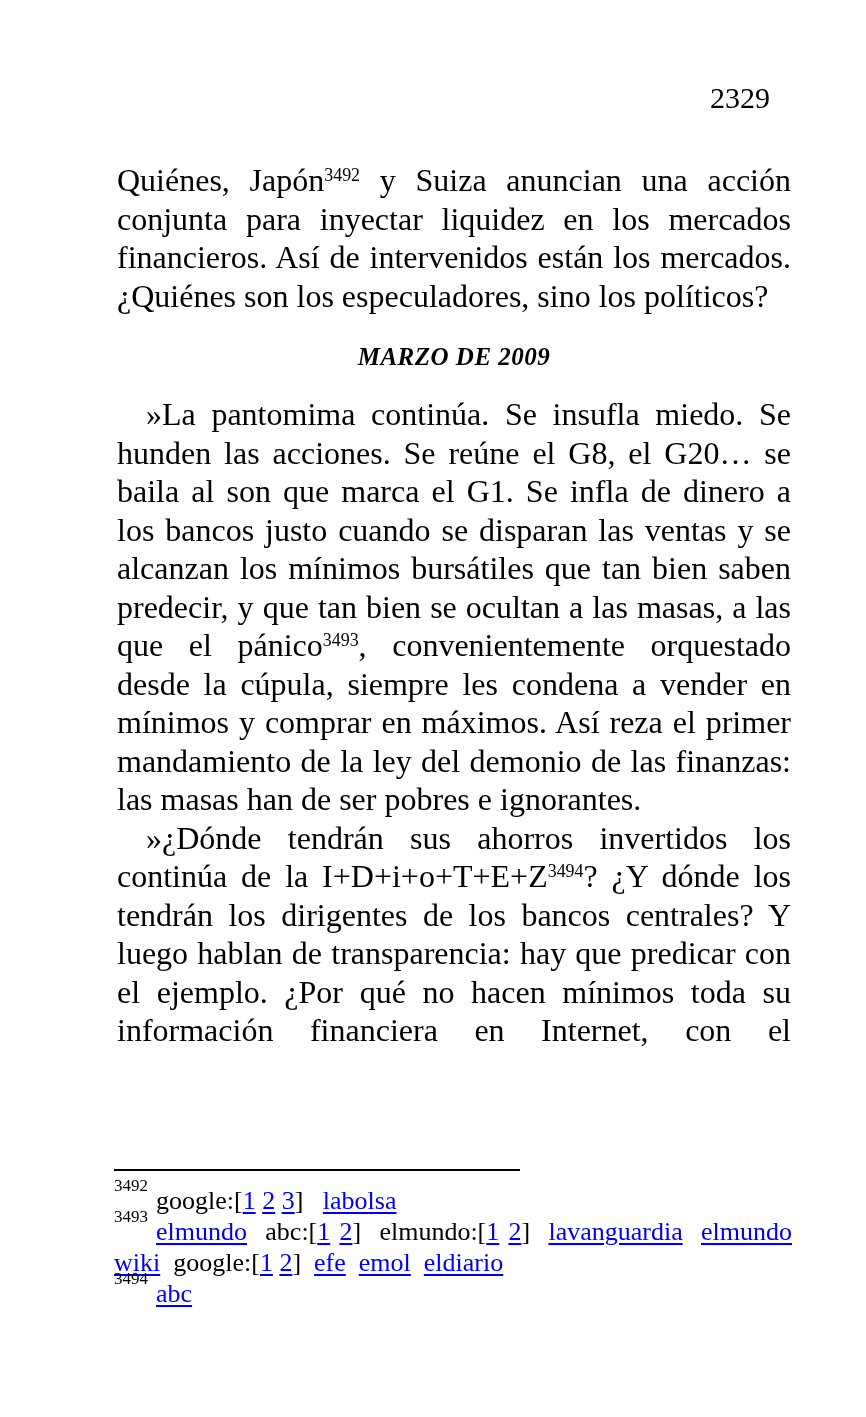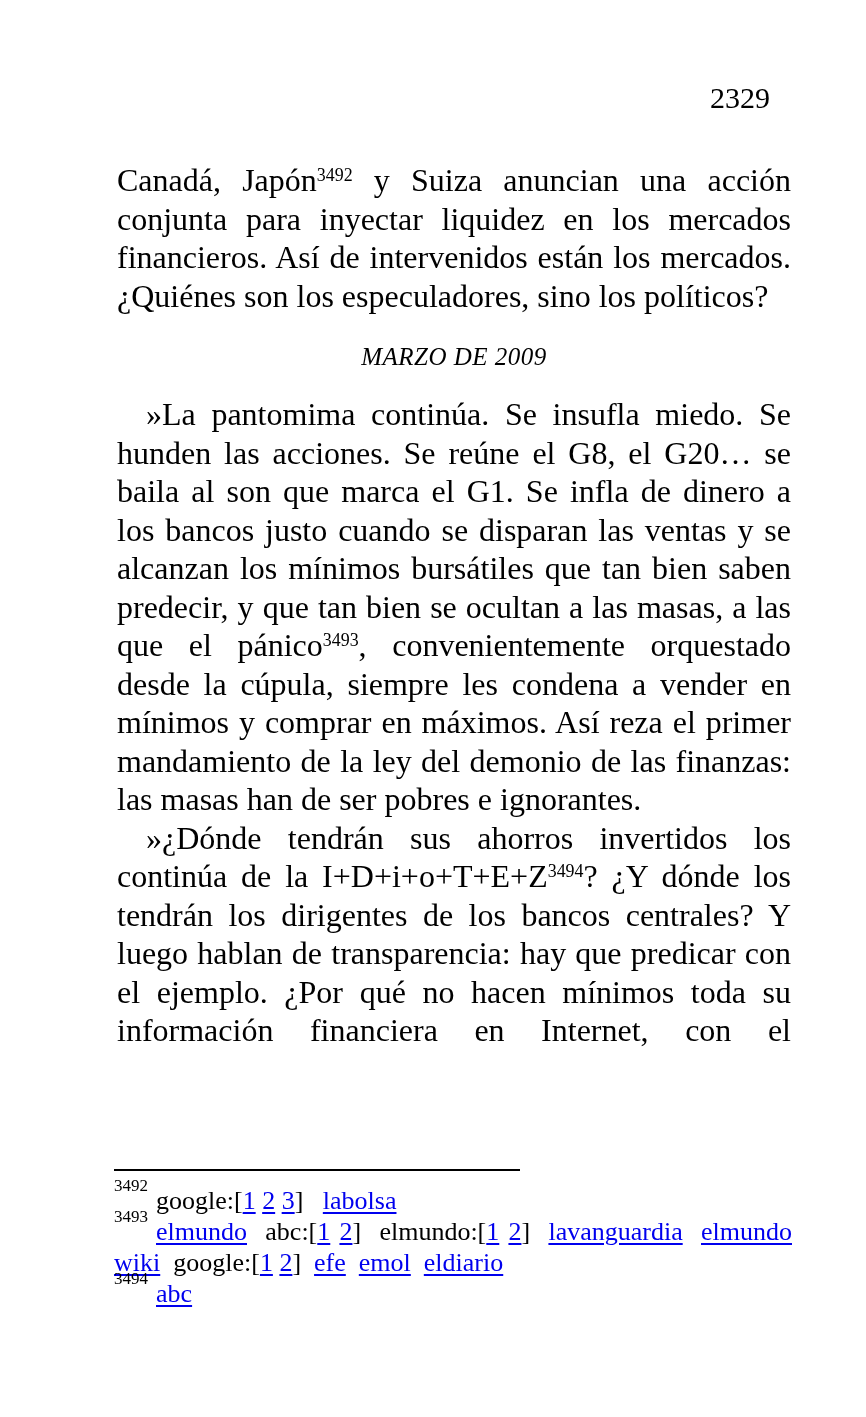--- a/index.html
+++ b/index.html
@@ -27,21 +27,21 @@
     font-size: 32px;
     line-height: 38.5px;
     text-align: justify;
   }
   .text-column p { margin: 0; }
   .par-indent { text-indent: 29px; }
   .stretch-last { text-align-last: justify; }
   .section-heading {
     font-size: 25px;
     font-style: italic;
-    font-weight: normal;
+    font-weight: bold;
     text-align: left;
     text-align-last: center;
     letter-spacing: 0.5px;
     line-height: 30px;
     margin: 27px 0 23px 0;
   }
   .sup {
     font-size: 0.56em;
     line-height: 0;
     position: relative;
@@ -82,21 +82,21 @@
   }
 </style>
 </head>
 <body>
 
 <div class="page">
 
   <div class="page-number">2329</div>
 
   <div class="text-column">
-    <p class="body-par"><span>Canadá, Japón</span><sup class="sup">3492</sup><span> y Suiza anuncian una acción conjunta para inyectar liquidez en los mercados financieros. Así de intervenidos están los mercados. ¿Quiénes son los especuladores, sino los políticos?</span></p>
+    <p class="body-par"><span>Quiénes, Japón</span><sup class="sup">3492</sup><span> y Suiza anuncian una acción conjunta para inyectar liquidez en los mercados financieros. Así de intervenidos están los mercados. ¿Quiénes son los especuladores, sino los políticos?</span></p>
 
     <h2 class="section-heading">MARZO DE 2009</h2>
 
     <p class="body-par par-indent"><span>»La pantomima continúa. Se insufla miedo. Se hunden las acciones. Se reúne el G8, el G20… se baila al son que marca el G1. Se infla de dinero a los bancos justo cuando se disparan las ventas y se alcanzan los mínimos bursátiles que tan bien saben predecir, y que tan bien se ocultan a las masas, a las que el pánico</span><sup class="sup">3493</sup><span>, convenientemente orquestado desde la cúpula, siempre les condena a vender en mínimos y comprar en máximos. Así reza el primer mandamiento de la ley del demonio de las finanzas: las masas han de ser pobres e ignorantes.</span></p>
 
     <p class="body-par par-indent stretch-last"><span>»¿Dónde tendrán sus ahorros invertidos los continúa de la I+D+i+o+T+E+Z</span><sup class="sup">3494</sup><span>? ¿Y dónde los tendrán los dirigentes de los bancos centrales? Y luego hablan de transparencia: hay que predicar con el ejemplo. ¿Por qué no hacen mínimos toda su información financiera en Internet, con el</span></p>
   </div>
 
   <div class="footnote-area">
     <div class="footnote-separator"></div>

